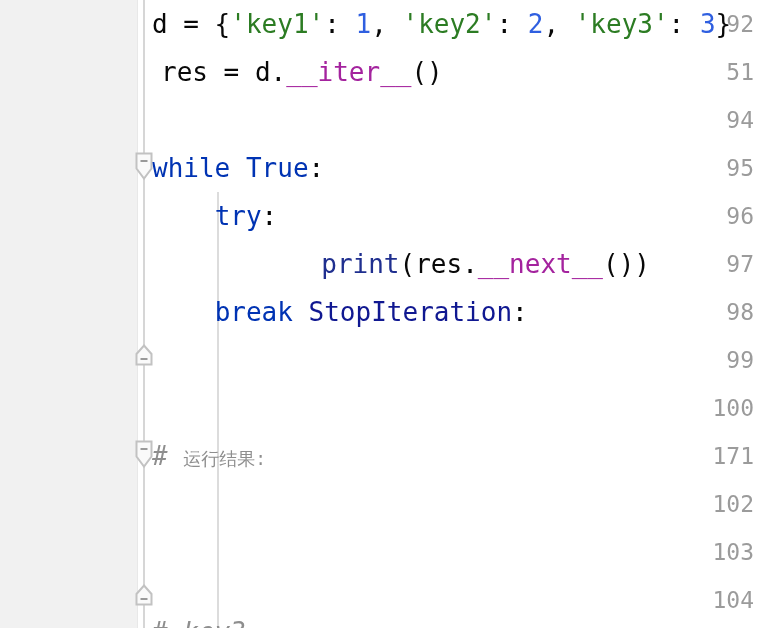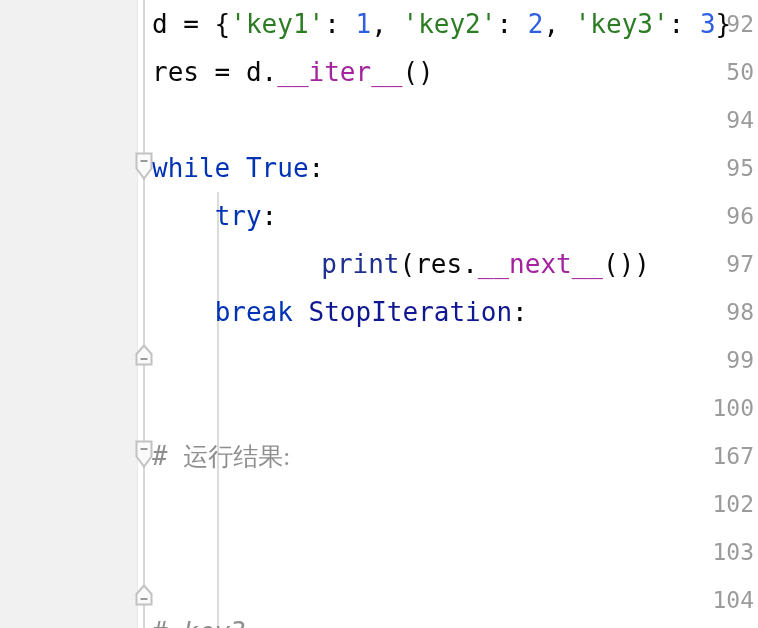--- a/index.html
+++ b/index.html
@@ -106,45 +106,45 @@
   .tok-kw      { color: #0033b3; }
   .tok-str     { color: #2c7c23; }
   .tok-num     { color: #2f5fe0; }
   .tok-dunder  { color: #a4239e; }
   .tok-cls     { color: #101891; }
   .tok-fn      { color: #1f2f8f; margin-left: 44px; }
   .tok-comment { color: #8e8e8e; font-style: italic; }
   .tok-comment-cjk {
     color: #8e8e8e;
     font-style: normal;
-    font-family: Liberation Serif, serif;
-    font-size: 25px;
+    font-family: Liberation Mono, monospace;
+    font-size: 18px;
     text-align: right;
   }
 </style>
 </head>
 <body>
 
 <div id="editor">
 
   <div id="gutter"></div>
   <div id="gutter-edge"></div>
   <div id="foldline"></div>
 
   <div id="linenos">
       <div class="lineno" style="top: 0px;">92</div>
-      <div class="lineno" style="top: 48px;">50</div>
+      <div class="lineno" style="top: 48px;">51</div>
       <div class="lineno" style="top: 96px;">94</div>
       <div class="lineno" style="top: 144px;">95</div>
       <div class="lineno" style="top: 192px;">96</div>
       <div class="lineno" style="top: 240px;">97</div>
       <div class="lineno" style="top: 288px;">98</div>
       <div class="lineno" style="top: 336px;">99</div>
       <div class="lineno" style="top: 384px;">100</div>
-      <div class="lineno" style="top: 432px;">167</div>
+      <div class="lineno" style="top: 432px;">171</div>
       <div class="lineno" style="top: 480px;">102</div>
       <div class="lineno" style="top: 528px;">103</div>
       <div class="lineno" style="top: 576px;">104</div>
     </div>
   <div id="foldmarks">
       <div class="foldmark" style="top: 151px;">
         <svg width="24" height="34" viewBox="0 0 24 34">
           <path d="M4.5 2.5 H19.5 V17.5 L12 27.5 L4.5 17.5 Z" fill="#fafafa" stroke="#c2c2c2" stroke-width="2"></path>
           <line x1="8.5" y1="10" x2="15.5" y2="10" stroke="#9a9a9a" stroke-width="2"></line>
         </svg>
@@ -166,21 +166,21 @@
           <path d="M12 2.5 L19.5 11 V21.5 H4.5 V11 Z" fill="#fafafa" stroke="#c2c2c2" stroke-width="2"></path>
           <line x1="8.5" y1="16" x2="15.5" y2="16" stroke="#9a9a9a" stroke-width="2"></line>
         </svg>
       </div>
     </div>
   <div id="guides">
       <div class="indent-guide" style="left: 217px; top: 192px; height: 436px;"></div>
     </div>
   <div id="code">
       <div class="codeline" style="top: 0px; left: 152px;"><span class="tok-default">d = {</span><span class="tok-str">'key1'</span><span class="tok-default">: </span><span class="tok-num">1</span><span class="tok-default">, </span><span class="tok-str">'key2'</span><span class="tok-default">: </span><span class="tok-num">2</span><span class="tok-default">, </span><span class="tok-str">'key3'</span><span class="tok-default">: </span><span class="tok-num">3</span><span class="tok-default">}</span></div>
-      <div class="codeline" style="top: 48px; left: 152px;"><span class="tok-default">res = d.</span><span class="tok-dunder">__iter__</span><span class="tok-default">()</span></div>
+      <div class="codeline" style="top: 48px; left: 161px;"><span class="tok-default">res = d.</span><span class="tok-dunder">__iter__</span><span class="tok-default">()</span></div>
       <div class="codeline" style="top: 96px; left: 152px;"></div>
       <div class="codeline" style="top: 144px; left: 152px;"><span class="tok-kw">while</span><span class="tok-default"> </span><span class="tok-kw">True</span><span class="tok-default">:</span></div>
       <div class="codeline" style="top: 192px; left: 152px;"><span class="tok-default">    </span><span class="tok-kw">try</span><span class="tok-default">:</span></div>
       <div class="codeline" style="top: 240px; left: 152px;"><span class="tok-default">        </span><span class="tok-fn">print</span><span class="tok-default">(res.</span><span class="tok-dunder">__next__</span><span class="tok-default">())</span></div>
       <div class="codeline" style="top: 288px; left: 152px;"><span class="tok-default">    </span><span class="tok-kw">break</span><span class="tok-default"> </span><span class="tok-cls">StopIteration</span><span class="tok-default">:</span></div>
       <div class="codeline" style="top: 336px; left: 152px;"><span class="tok-default">        </span></div>
       <div class="codeline" style="top: 384px; left: 152px;"></div>
       <div class="codeline" style="top: 432px; left: 152px;"><span class="tok-comment"># </span><span class="tok-comment-cjk">运行结果:</span></div>
       <div class="codeline" style="top: 608px; left: 152px;"><span class="tok-comment"># key3</span></div>
     </div>

